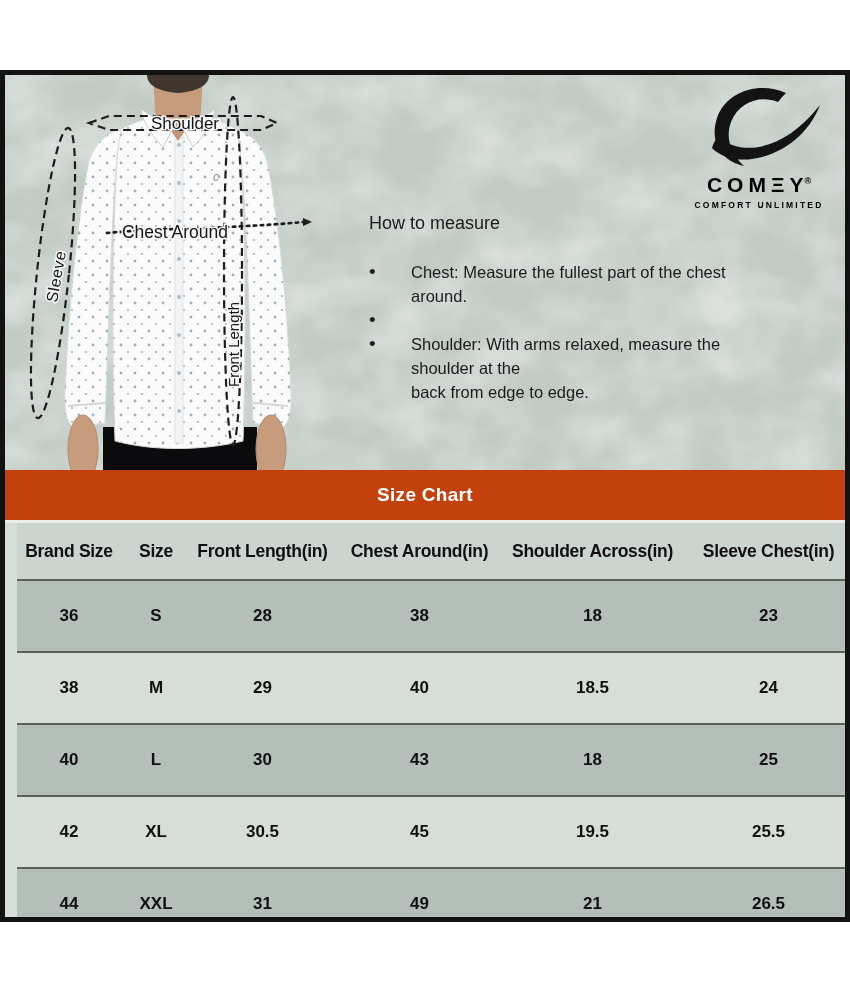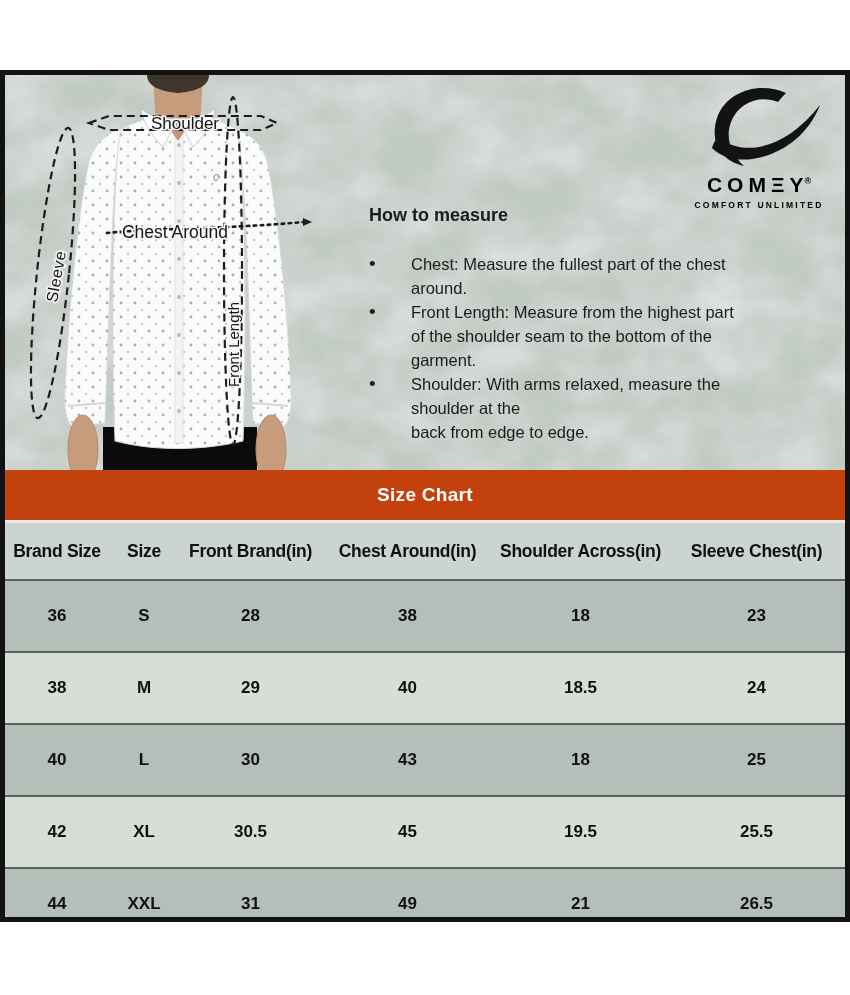--- a/index.html
+++ b/index.html
@@ -15,30 +15,30 @@
   .photo-area { position:relative; width:840px; height:395px; background:#c2cac4; overflow:hidden; }
   .texture, .man-svg { position:absolute; left:0; top:0; }
   .man-svg { width:360px; height:395px; }
   
   .logo { position:absolute; top:10px; right:8px; width:156px; text-align:center; color:#000000; }
   .logo-name { font-size:21px; font-weight:bold; letter-spacing:5px; white-space:nowrap; margin-top:0px; }
   .logo-reg { font-size:9px; vertical-align:super; letter-spacing:0; margin-left:-4px; }
   .logo-tagline { font-size:8.5px; font-weight:bold; letter-spacing:2.2px; margin-top:3px; white-space:nowrap; }
   
   .measure { position:absolute; left:356px; top:130px; width:482px; color:#1b1b1b; }
-  .measure-title { font-size:18px; font-weight:bold; margin:0 0 26px 8px; }
+  .measure-title { font-size:18px; font-weight:normal; margin:8px 0 26px 8px; }
   .measure-list { list-style:none; margin:0; padding:0; }
   .measure-item { display:flex; }
   .bullet-dot { flex:0 0 50px; width:50px; font-size:19px; line-height:24px; padding-left:8px; box-sizing:border-box; }
   .bullet-text { flex:1; font-size:16.5px; line-height:24px; white-space:pre-line; }
   
   .size-bar { width:840px; height:50px; background:#c2410c; display:flex; align-items:center; justify-content:center; }
   .size-bar-title { color:#ffffff; font-weight:bold; font-size:19px; letter-spacing:0.3px; }
   
-  .size-table-wrap { width:840px; height:397px; background:#d7ded8; border-top:3px solid #e9ece9; box-sizing:border-box; overflow:hidden; }
+  .size-table-wrap { width:840px; height:397px; background:#d7ded8; border-top:3px solid #e9ece9; box-sizing:border-box; overflow:hidden;padding-left:12px; }
   table.sizes { width:840px; border-collapse:collapse; table-layout:fixed; }
   .sizes th, .sizes td { text-align:center; vertical-align:middle; padding:0; color:#101010; }
   .sizes thead tr { height:57px; background:#ccd4cf; }
   .sizes th { font-size:17.5px; font-weight:bold; letter-spacing:-0.3px; }
   .sizes tbody tr { height:72px; border-top:2px solid #59635c; }
   .sizes tbody tr.dark  { background:#b4bfb9; }
   .sizes tbody tr.light { background:#d7ded8; }
   .sizes td { font-size:17px; font-weight:bold; }
 </style>
 </head>
@@ -142,23 +142,20 @@
       <div class="measure">
         <h2 class="measure-title">How to measure</h2>
         <ul class="measure-list">
           <li class="measure-item">
             <span class="bullet-dot">•</span>
             <span class="bullet-text">Chest: Measure the fullest part of the chest
 around.</span>
           </li>
           <li class="measure-item">
             <span class="bullet-dot">•</span>
-            <span class="bullet-text">Front Length: Measure from the highest part
-of the shoulder seam to the bottom of the
-garment.</span>
           </li>
           <li class="measure-item">
             <span class="bullet-dot">•</span>
             <span class="bullet-text">Shoulder: With arms relaxed, measure the
 shoulder at the
 back from edge to edge.</span>
           </li>
         </ul>
       </div>
     </div>
@@ -174,21 +171,21 @@
             <col style="width:70px">
             <col style="width:143px">
           <col style="width:171px">
             <col style="width:175px">
             <col style="width:177px">
         </colgroup>
         <thead>
           <tr>
             <th>Brand Size</th>
             <th>Size</th>
-            <th>Front Brand(in)</th>
+            <th>Front Length(in)</th>
             <th>Chest Around(in)</th>
             <th>Shoulder Across(in)</th>
             <th>Sleeve Chest(in)</th>
           </tr>
         </thead>
         <tbody>
           <tr class="dark">
             <td>36</td>
             <td>S</td>
             <td>28</td>

